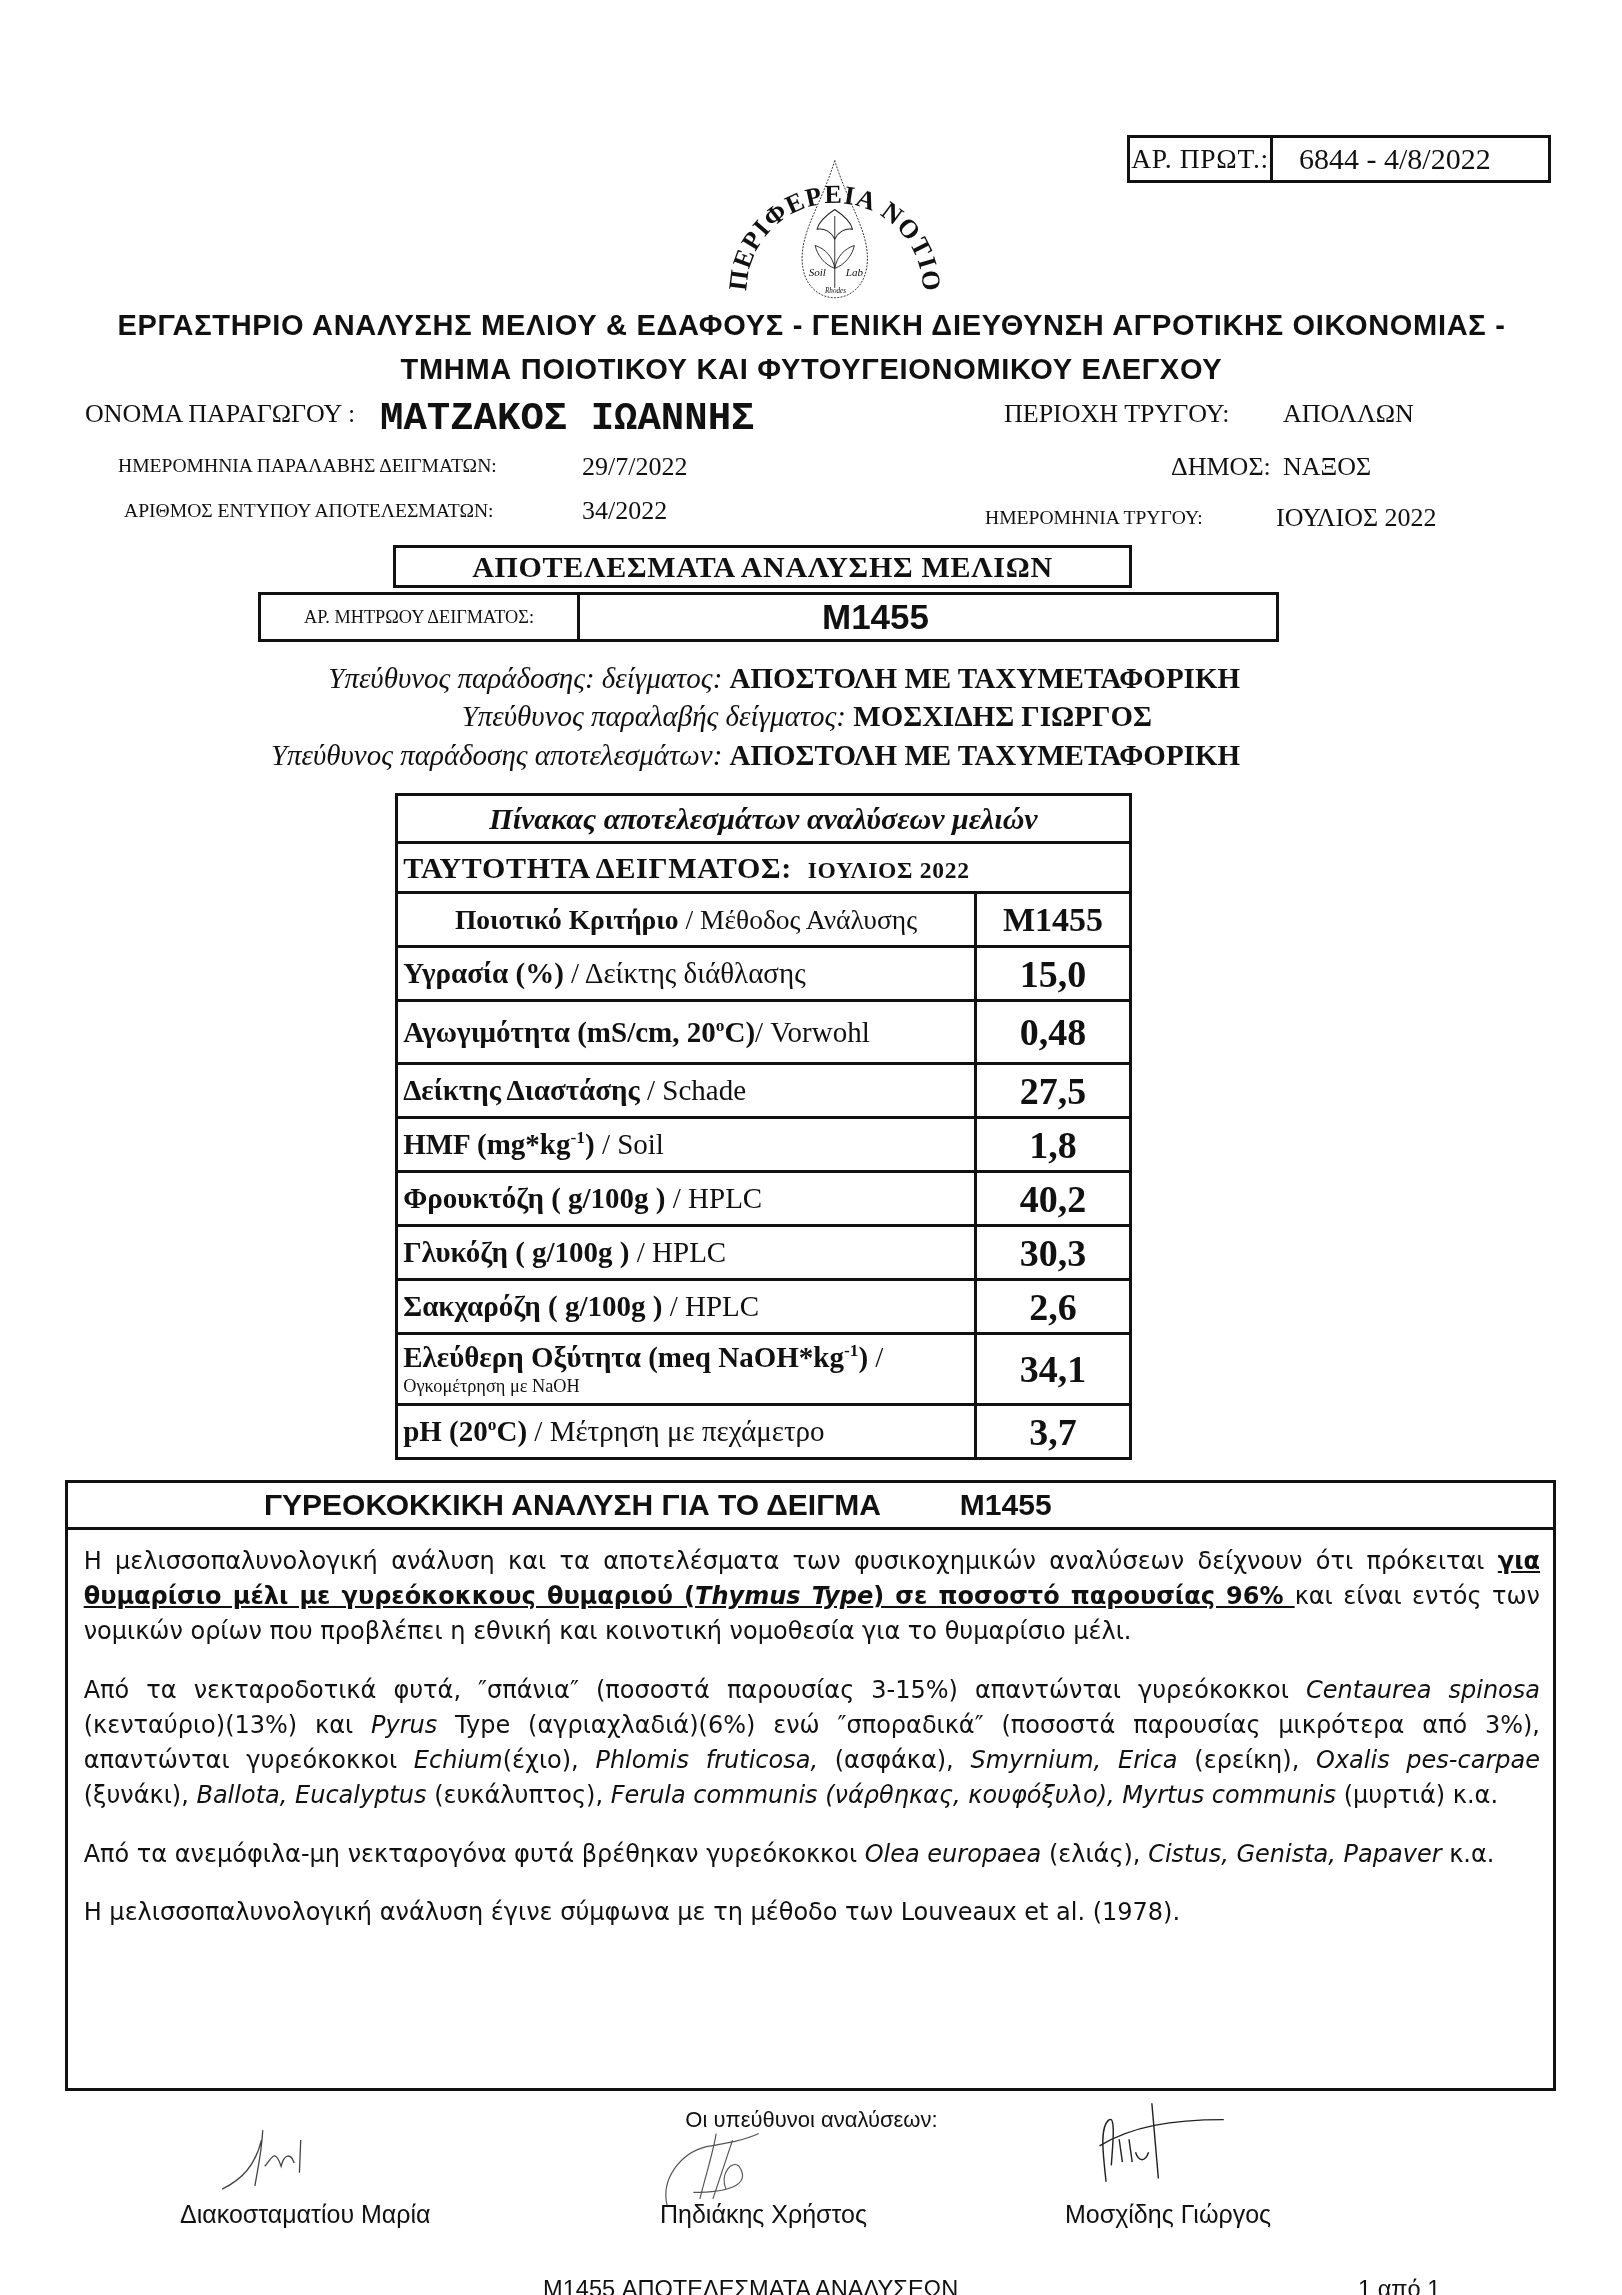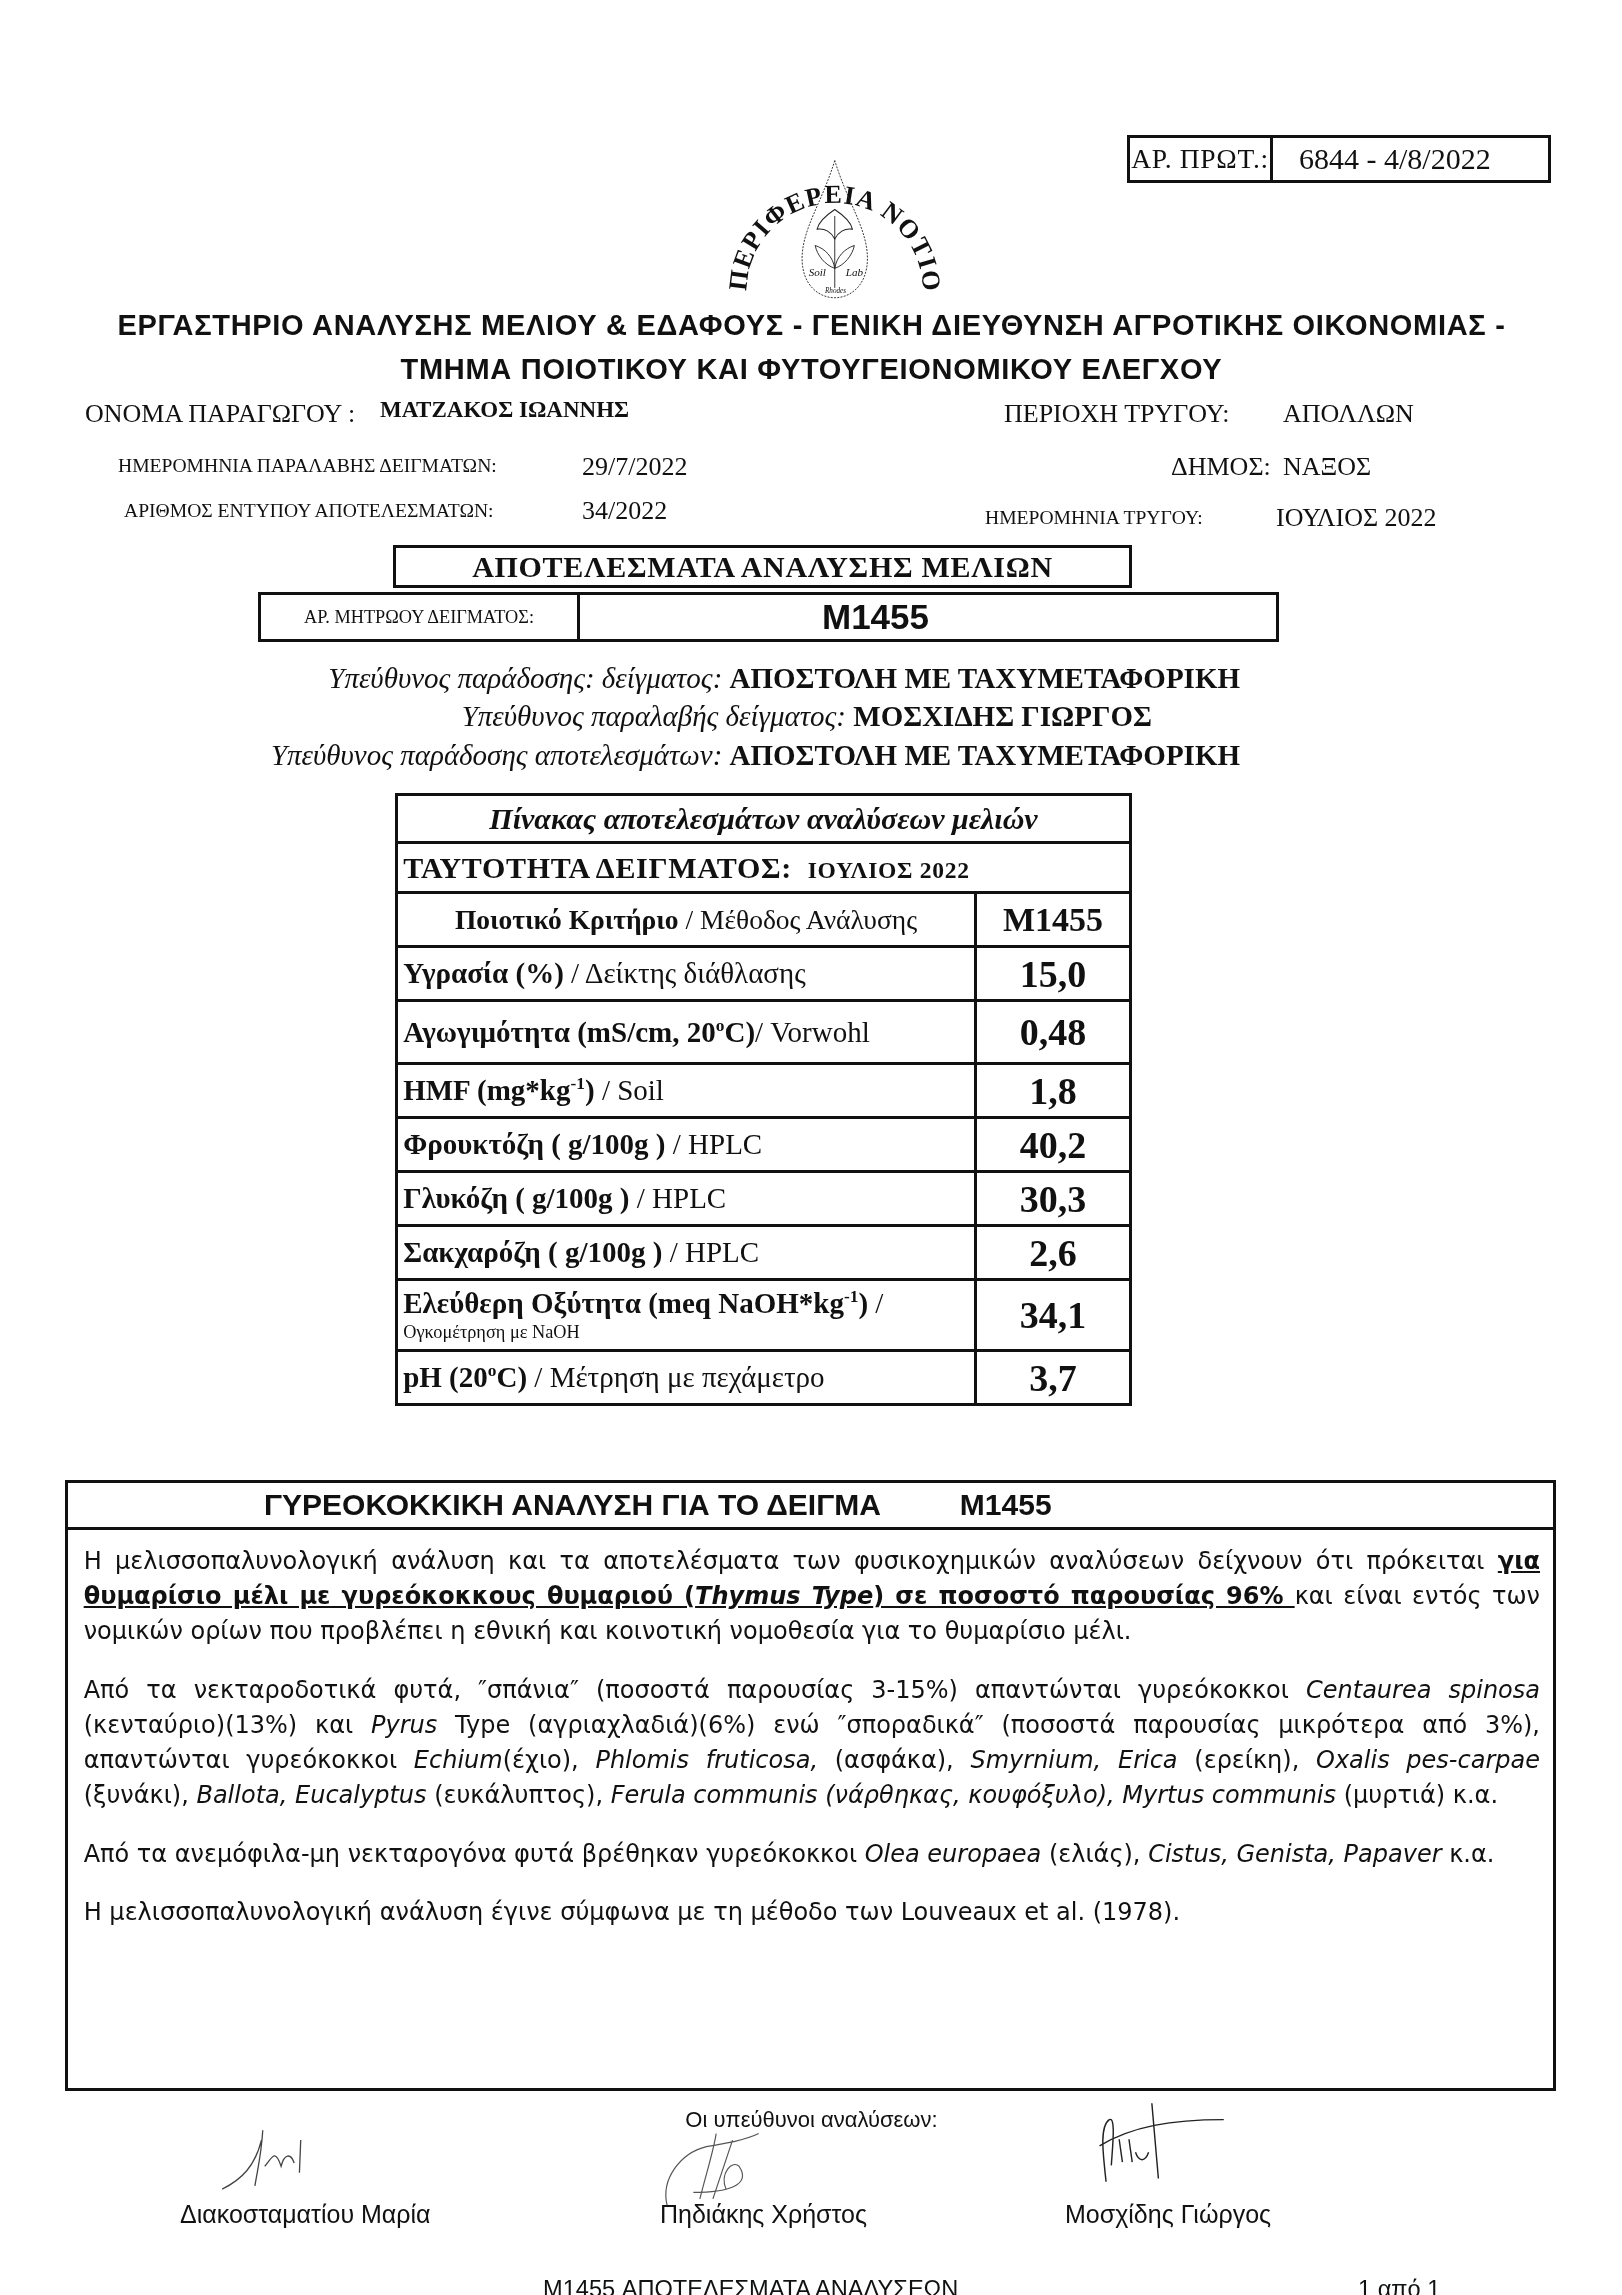--- a/index.html
+++ b/index.html
@@ -17,21 +17,21 @@
 
   
   .hdr { left: 0; width: 1623px; text-align: center; font-family: "Liberation Sans", sans-serif; font-weight: bold; font-size: 29px; letter-spacing: 0.7px; }
   #hdr1 { top: 309px; }
   #hdr2 { top: 353px; }
 
   
   .info { font-family: "Liberation Serif", serif; color: #111; white-space: nowrap; }
   .info-big { font-size: 26px; }
   .info-small { font-size: 19.6px; }
-  .info-name { font-size: 23px; font-weight: bold; }
+  .info-name { font-size: 39px; font-weight: bold; font-family: Liberation Mono, monospace; }
 
   
   #titlebox { left: 393px; top: 545px; width: 739px; height: 43px; border: 3.9px solid #111; font-size: 30px; font-weight: bold; display: flex; align-items: center; justify-content: center; letter-spacing: 0.7px; }
   #regbox { left: 258px; top: 592px; width: 1021px; height: 50px; border: 3.9px solid #111; display: flex; }
   #regbox .lbl { width: 319px; border-right: 3.3px solid #111; font-size: 18.3px; display: flex; align-items: center; justify-content: center; }
   #regbox .val { flex: 1; font-family: "Liberation Sans", sans-serif; font-weight: bold; font-size: 35px; display: flex; align-items: center; justify-content: center; padding-right: 105px; }
 
   
   .resp { left: 0; width: 1240px; text-align: right; font-size: 29px; white-space: nowrap; }
   .resp .k { font-style: italic; }
@@ -148,20 +148,24 @@
   </tr>
   <tr>
     <td class="crit"><span class="b">Υγρασία (%)</span><span> / Δείκτης διάθλασης</span></td>
     <td class="val">15,0</td>
   </tr>
   <tr>
     <td class="crit" style="height:63px;"><span class="b">Αγωγιμότητα (mS/cm, 20</span><sup class="b">o</sup><span class="b">C)</span><span>/ Vorwohl</span></td>
     <td class="val">0,48</td>
   </tr>
   <tr>
+    <td class="crit"><span class="b">Δείκτης Διαστάσης</span><span> / Schade</span></td>
+    <td class="val">27,5</td>
+  </tr>
+  <tr>
     <td class="crit"><span class="b">HMF  (mg*kg</span><sup class="b">-1</sup><span class="b">)</span><span> / Soil</span></td>
     <td class="val">1,8</td>
   </tr>
   <tr>
     <td class="crit"><span class="b">Φρουκτόζη ( g/100g )</span><span> / HPLC</span></td>
     <td class="val">40,2</td>
   </tr>
   <tr>
     <td class="crit"><span class="b">Γλυκόζη  ( g/100g )</span><span> / HPLC</span></td>
     <td class="val">30,3</td>

